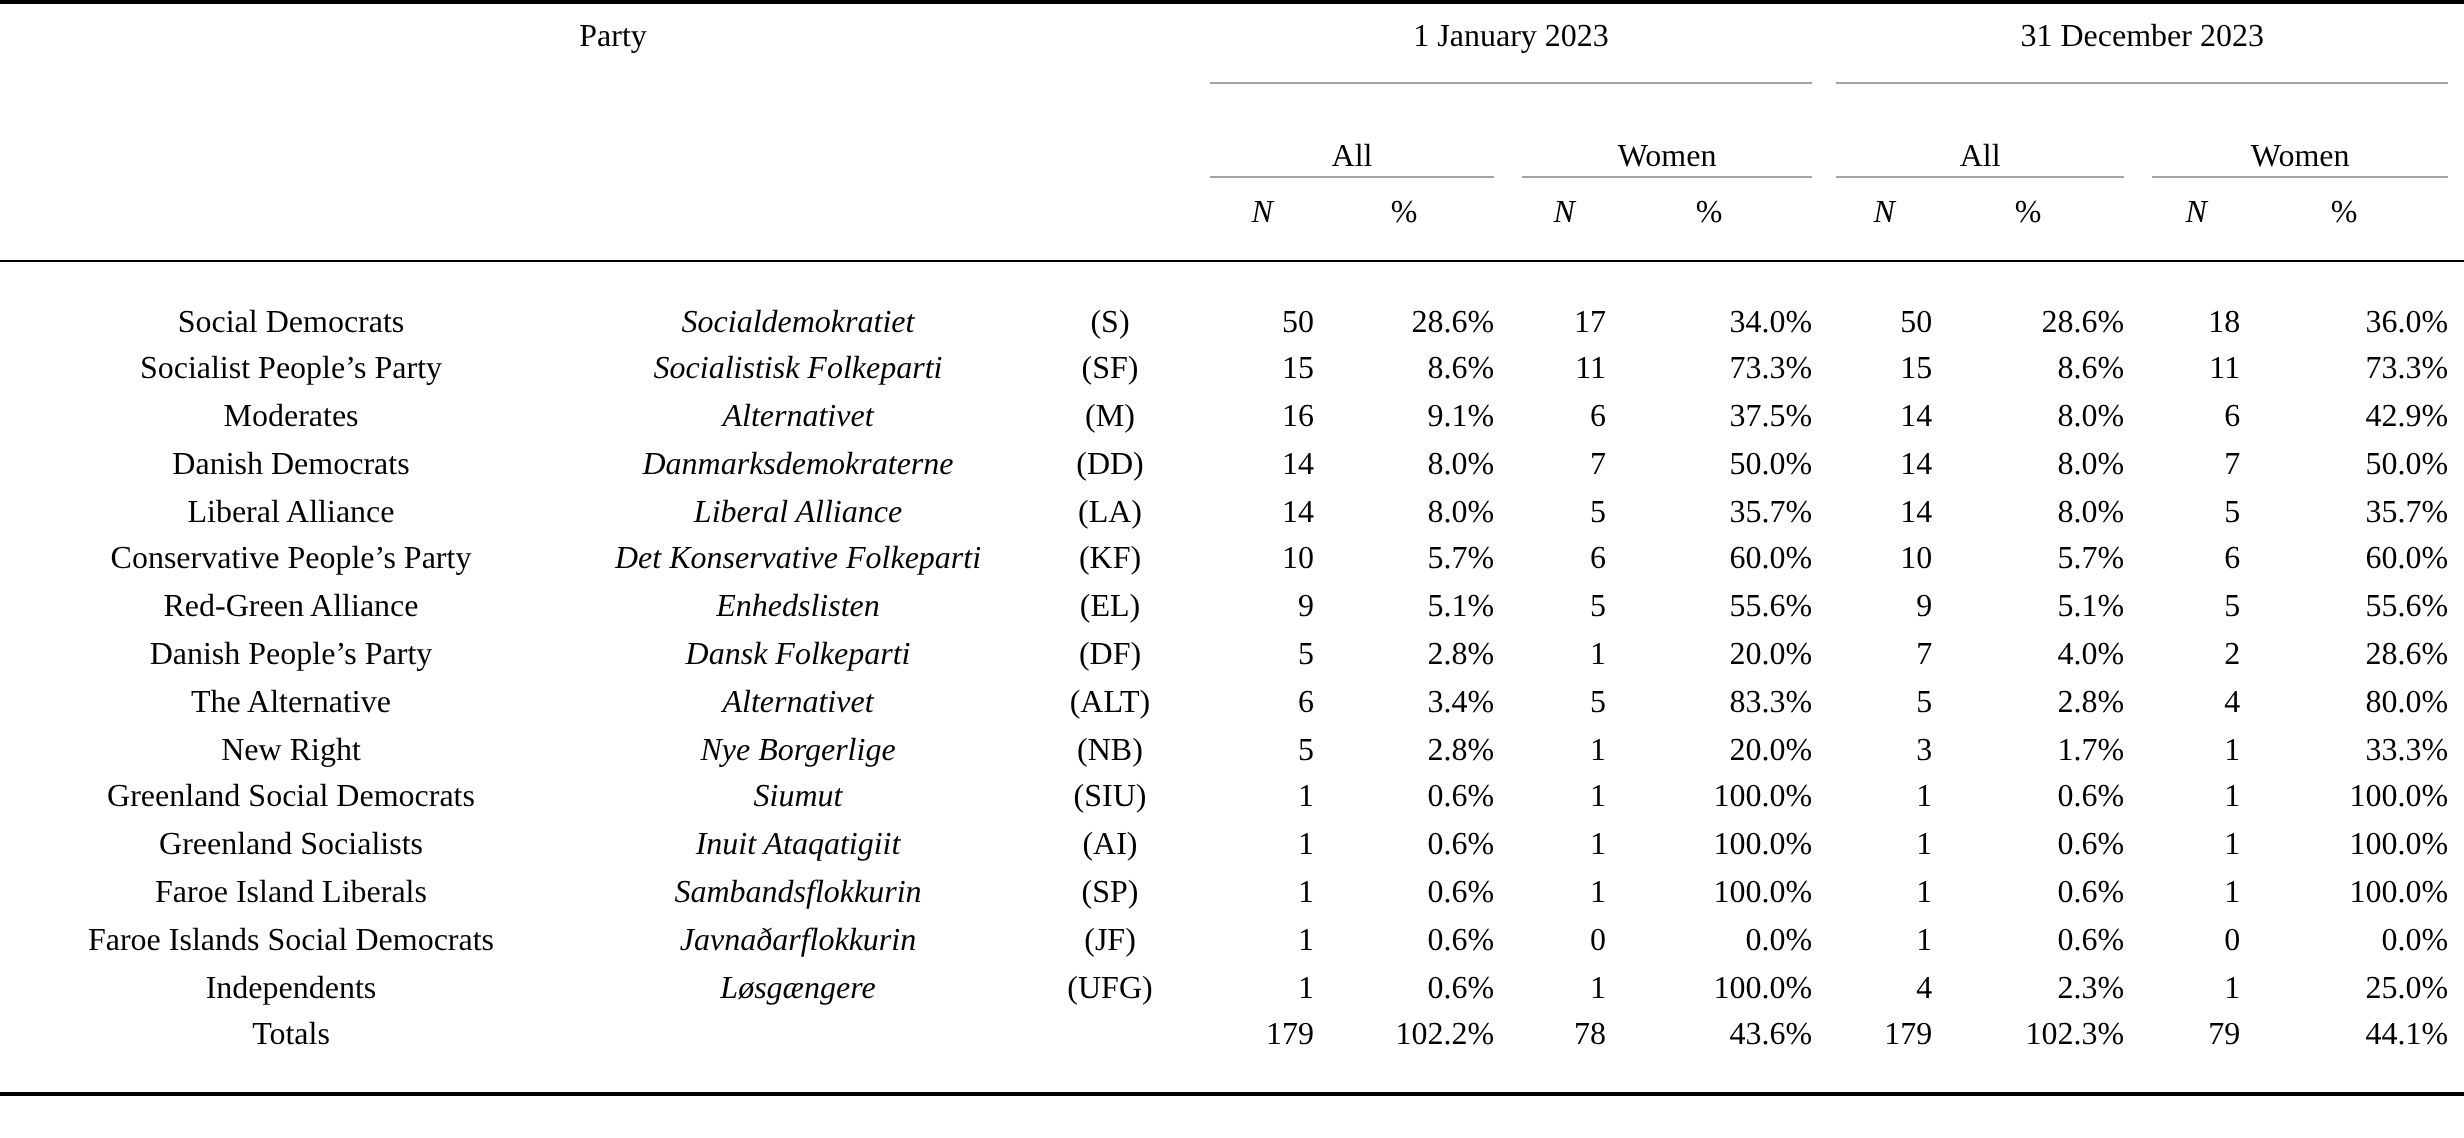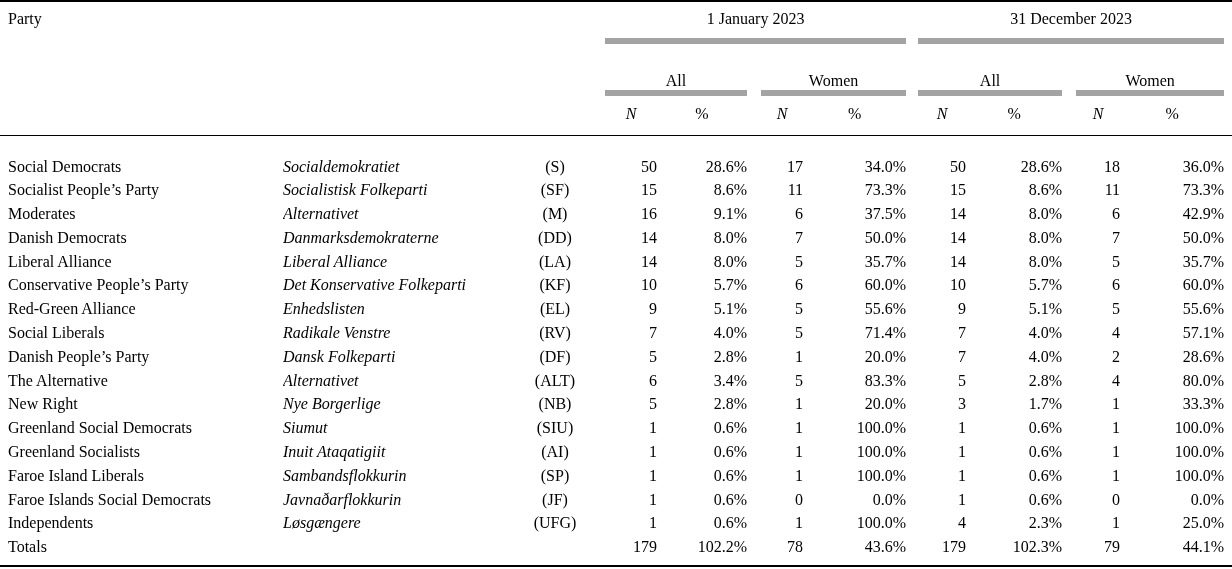--- a/index.html
+++ b/index.html
@@ -19,33 +19,33 @@
     border-top: 2px solid #000;
     border-bottom: 2px solid #000;
   }
   th, td {
     font-weight: normal;
     font-size: 16px;
     padding: 0;
     white-space: nowrap;
     overflow: hidden;
   }
-  .left   { text-align: left; }
+  .left   { text-align: center; }
   .center { text-align: center; }
   .num    { text-align: right; }
   .italic { font-style: italic; }
   .pl     { padding-left: 8px; }
-  .rule   { border-bottom: 6px solid #a3a3a3; }
+  .rule   { border-bottom: 1px solid #a3a3a3; }
   .mid    { border-bottom: 1px solid #000; }
   .hrow1 th { vertical-align: top; padding-top: 8px;  height: 40px; }
   .hrow2 th { vertical-align: top; padding-top: 28px; height: 44px; }
   .hrow3 th { vertical-align: top; padding-top: 9px;  height: 42px; }
   tbody td { line-height: 23.8px; }
   tbody tr:first-child td { padding-top: 19px; }
-  tbody tr:last-child td  { padding-bottom: 6px; margin-left: 16px; }
+  tbody tr:last-child td  { padding-bottom: 16px; margin-left: 16px; }
   .sp { font-size: 1px; }
 </style>
 </head>
 <body>
 
 <table class="stats-table">
   <colgroup>
     <col style="width:283px">
     <col style="width:232px">
     <col style="width:80px">
@@ -222,38 +222,20 @@
         <td class="num">55.6%</td>
         <td class="sp"></td>
         <td class="num">9</td>
         <td class="num">5.1%</td>
         <td class="sp"></td>
         <td class="num">5</td>
         <td class="num">55.6%</td>
         <td class="sp"></td>
       </tr>
       <tr>
-        <td class="left pl">Social Liberals</td>
-        <td class="left italic">Radikale Venstre</td>
-        <td class="center">(RV)</td>
-        <td class="sp"></td>
-        <td class="num">7</td>
-        <td class="num">4.0%</td>
-        <td class="sp"></td>
-        <td class="num">5</td>
-        <td class="num">71.4%</td>
-        <td class="sp"></td>
-        <td class="num">7</td>
-        <td class="num">4.0%</td>
-        <td class="sp"></td>
-        <td class="num">4</td>
-        <td class="num">57.1%</td>
-        <td class="sp"></td>
-      </tr>
-      <tr>
         <td class="left pl">Danish People’s Party</td>
         <td class="left italic">Dansk Folkeparti</td>
         <td class="center">(DF)</td>
         <td class="sp"></td>
         <td class="num">5</td>
         <td class="num">2.8%</td>
         <td class="sp"></td>
         <td class="num">1</td>
         <td class="num">20.0%</td>
         <td class="sp"></td>

